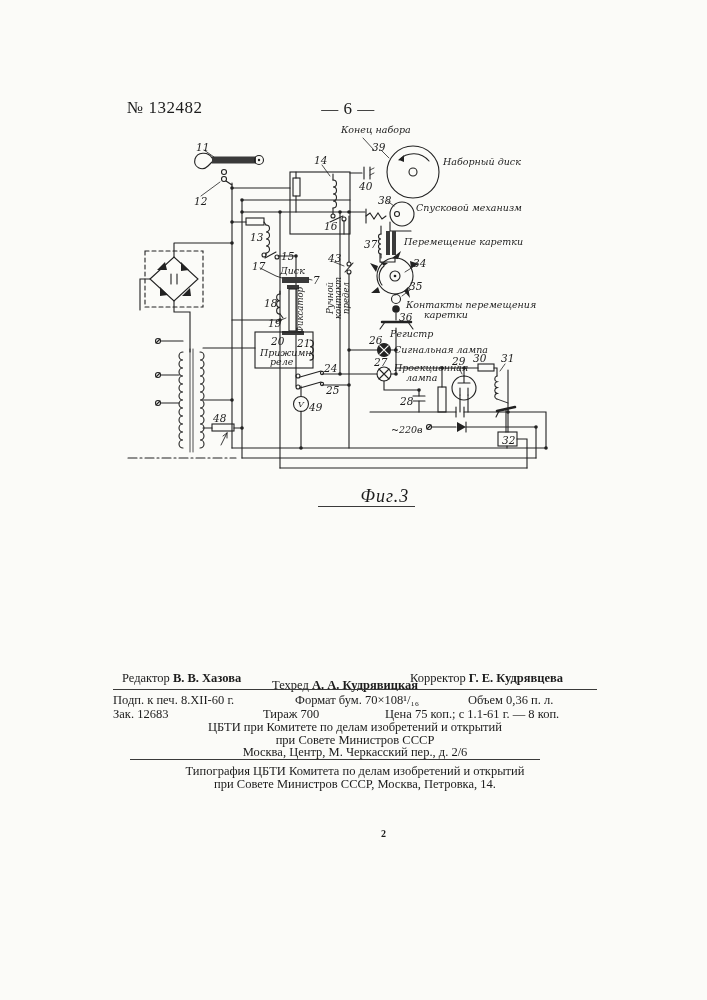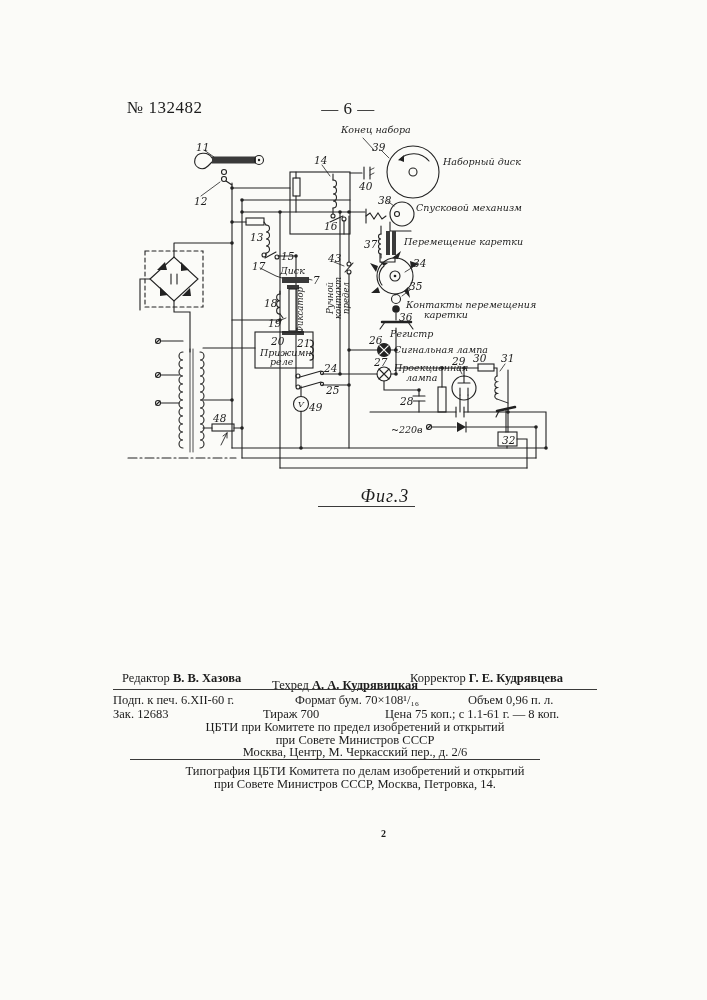--- a/index.html
+++ b/index.html
@@ -373,29 +373,29 @@
 <div class="abs ft" style="left:272px;top:671px;margin-top:7px;">
   <span>Техред</span>
   <b>А. А. Кудрявицкая</b>
 </div>
 <div class="abs ft" style="left:410px;top:671px;">
   <span>Корректор</span>
   <b>Г. Е. Кудрявцева</b>
 </div>
 <div class="abs rule" style="left:113px;top:689px;width:484px;"></div>
 
-<div class="abs ft" style="left:113px;top:693px;">Подп. к печ. 6.XII-60 г.</div>
+<div class="abs ft" style="left:113px;top:693px;">Подп. к печ. 8.XII-60 г.</div>
 <div class="abs ft" style="left:295px;top:693px;">Формат бум. 70×108¹/₁₆</div>
-<div class="abs ft" style="left:468px;top:693px;">Объем 0,96 п. л.</div>
+<div class="abs ft" style="left:468px;top:693px;">Объем 0,36 п. л.</div>
 
 <div class="abs ft" style="left:113px;top:707px;">Зак. 12683</div>
 <div class="abs ft" style="left:263px;top:707px;">Тираж 700</div>
 <div class="abs ft" style="left:385px;top:707px;">Цена 75 коп.; с 1.1-61 г. — 8 коп.</div>
 
-<div class="abs ft ctr" style="top:720px;">ЦБТИ при Комитете по предел изобретений и открытий</div>
+<div class="abs ft ctr" style="top:720px;">ЦБТИ при Комитете по делам изобретений и открытий</div>
 <div class="abs ft ctr" style="top:733px;">при Совете Министров СССР</div>
 <div class="abs ft ctr" style="top:745px;">Москва, Центр, М. Черкасский пер., д. 2/6</div>
 
 <div class="abs rule" style="left:130px;top:759px;width:410px;"></div>
 
 <div class="abs ft ctr" style="top:764px;">Типография ЦБТИ Комитета по делам изобретений и открытий</div>
 <div class="abs ft ctr" style="top:777px;">при Совете Министров СССР, Москва, Петровка, 14.</div>
 
 <div class="abs pagemark" style="left:381px;top:828px;">2</div>
 

